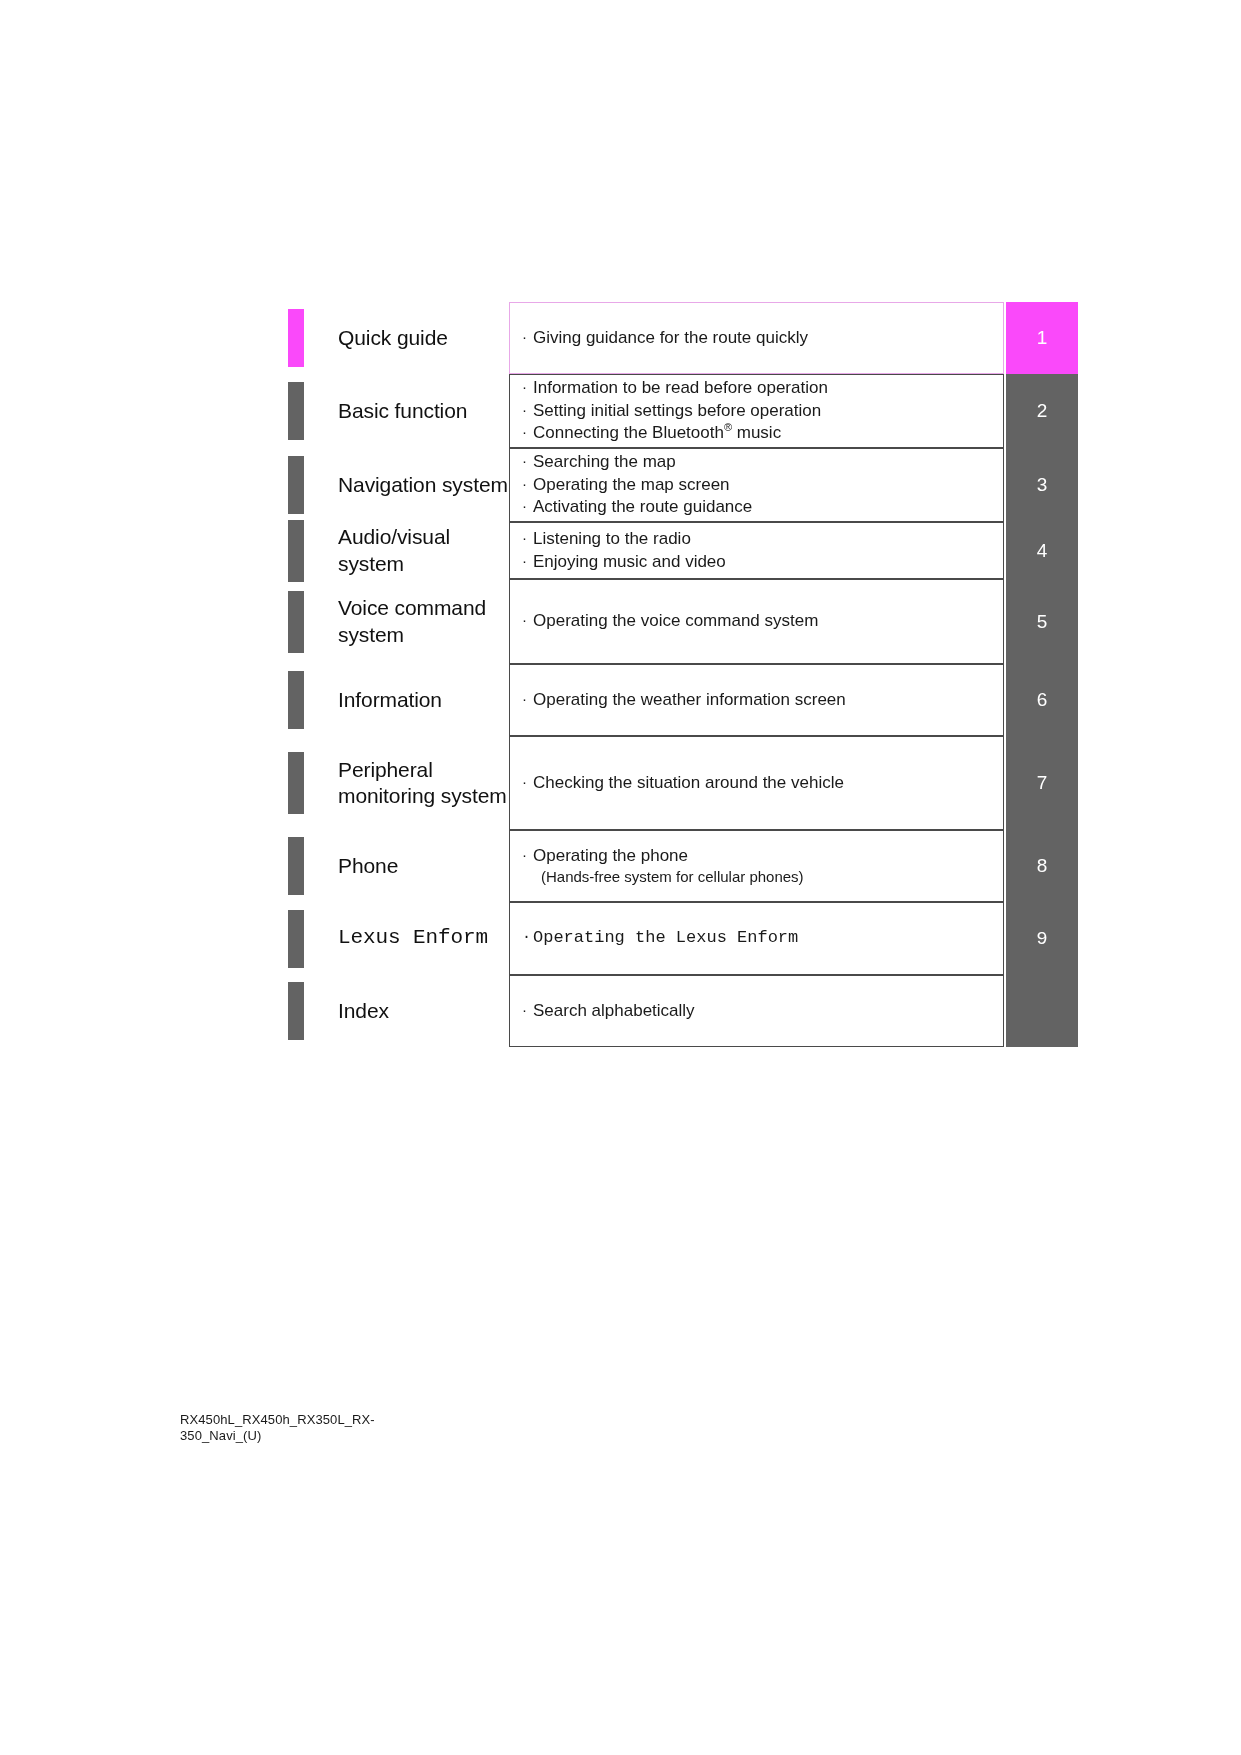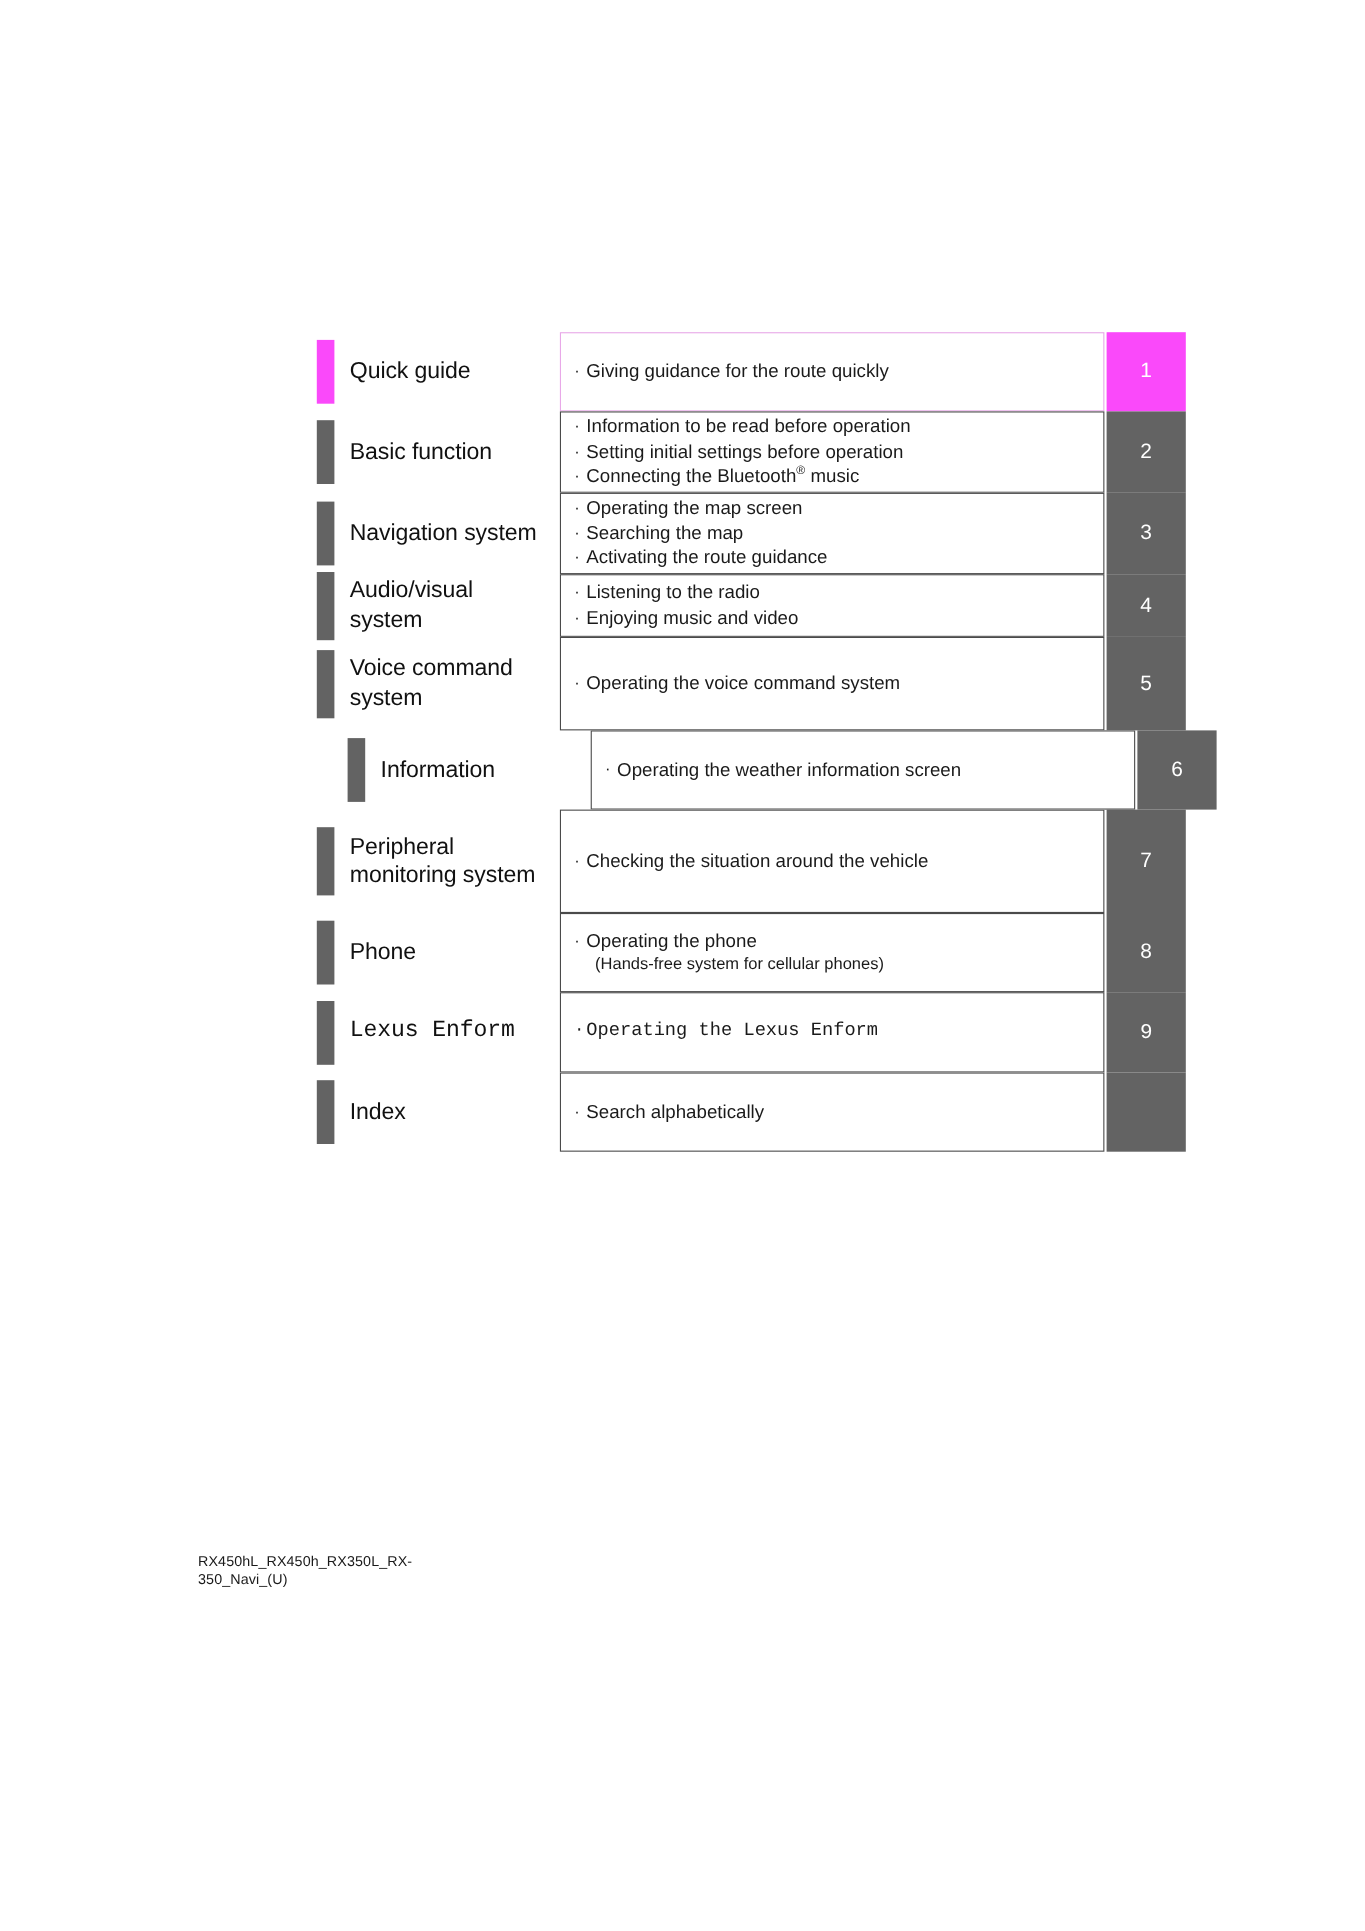--- a/index.html
+++ b/index.html
@@ -48,21 +48,21 @@
     background: #636363;
   }
   .tab-marker.accent {
     background: #fa49fa;
   }
 
   
   .chapter-title {
     flex: 0 0 205px;
     width: 205px;
-    padding-left: 14px;
+    padding-left: 34px;
     box-sizing: border-box;
     display: flex;
     flex-direction: column;
     justify-content: center;
     font-size: 21px;
     line-height: 1.25;
     letter-spacing: -0.1px;
     color: #111;
   }
   .chapter-title .ln { display: block; white-space: nowrap; }
@@ -119,21 +119,21 @@
     justify-content: center;
   }
   .num-cell.accent { background: #fa49fa; }
 
   
   .h-quick   { height: 72px; }
   .h-basic   { height: 74px; }
   .h-nav     { height: 74px; }
   .h-audio   { height: 57px; }
   .h-voice   { height: 85px; border-radius: 25px; }
-  .h-info    { height: 72px; margin-left: 28px; }
+  .h-info    { height: 72px; }
   .h-periph  { height: 94px; }
   .h-phone   { height: 72px; }
   .h-lexus   { height: 73px; font-family: Liberation Mono, monospace; }
   .h-index   { height: 72px; }
 
   
   #footer {
     position: absolute;
     left: 180px;
     top: 1412px;
@@ -172,22 +172,22 @@
           <div class="bullet-line"><span class="dot">·</span><span>Connecting the Bluetooth</span><sup>®</sup><span> music</span></div>
         </div>
         <div class="num-cell">2</div>
       </div>
       <div class="toc-row h-nav">
         <div class="tab-marker" style="height: 58px;"></div>
         <div class="chapter-title">
           <span class="ln">Navigation system</span>
         </div>
         <div class="desc-cell">
+          <div class="bullet-line"><span class="dot">·</span><span>Searching the map</span></div>
           <div class="bullet-line"><span class="dot">·</span><span>Operating the map screen</span></div>
-          <div class="bullet-line"><span class="dot">·</span><span>Searching the map</span></div>
           <div class="bullet-line"><span class="dot">·</span><span>Activating the route guidance</span></div>
         </div>
         <div class="num-cell">3</div>
       </div>
       <div class="toc-row h-audio">
         <div class="tab-marker" style="height: 62px;"></div>
         <div class="chapter-title">
           <span class="ln">Audio/visual</span>
           <span class="ln">system</span>
         </div>

